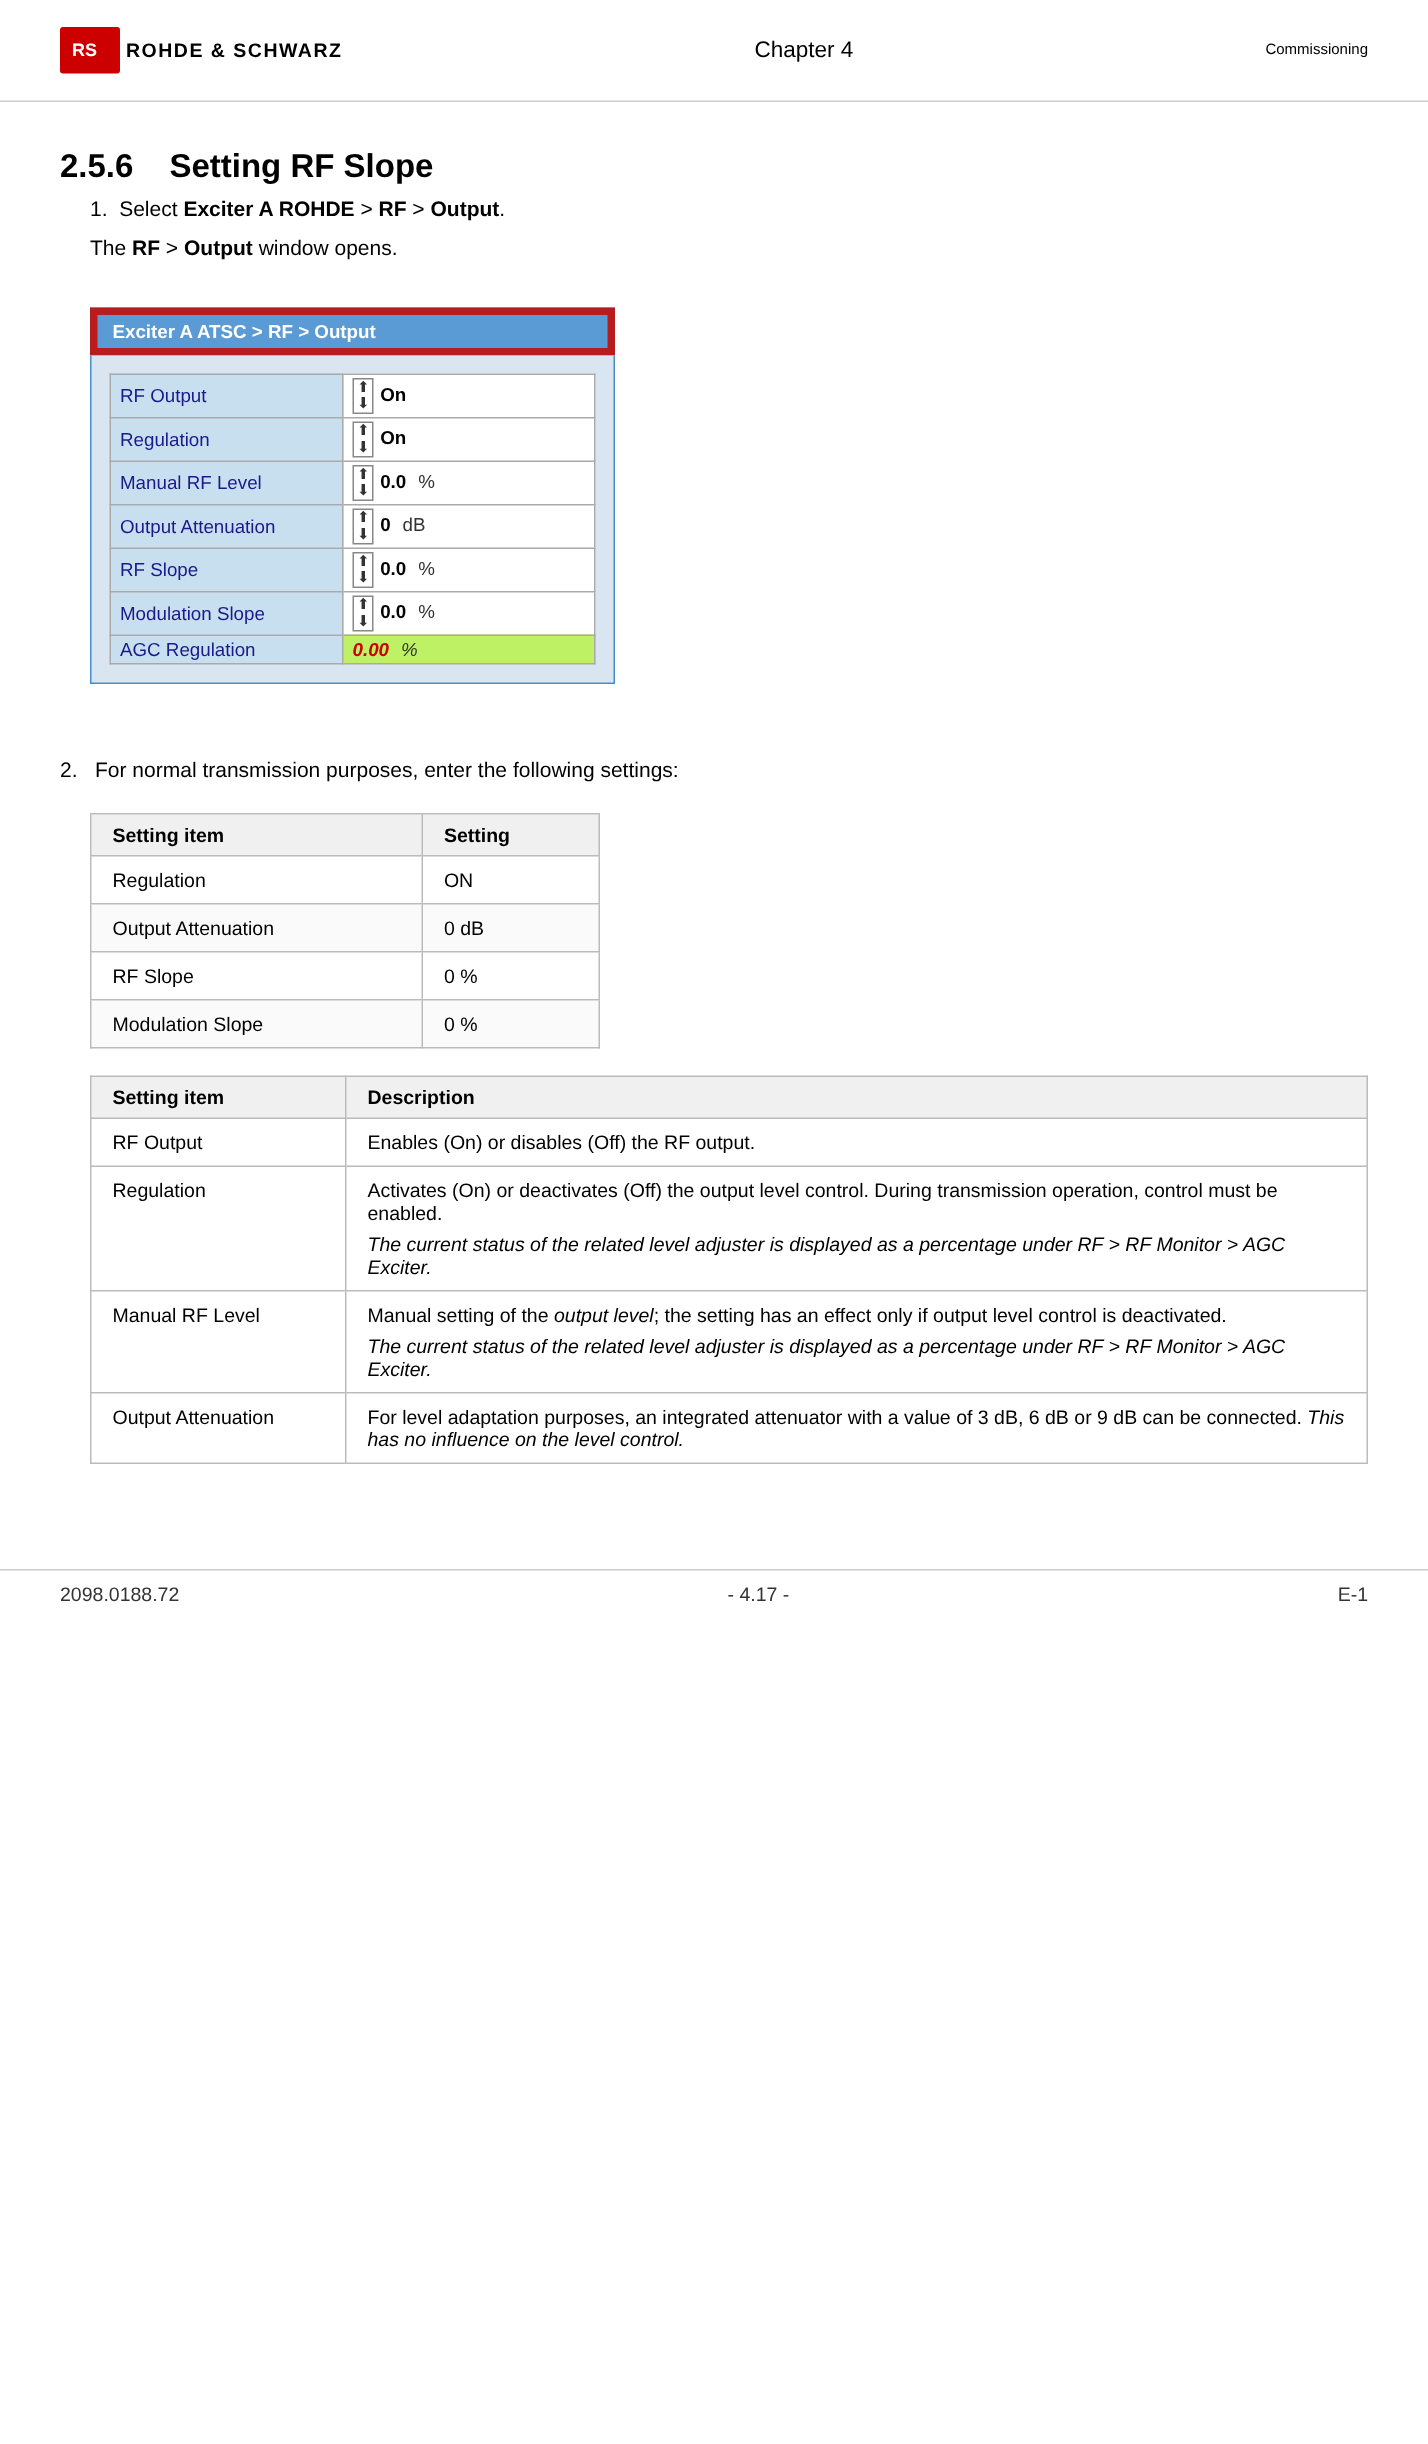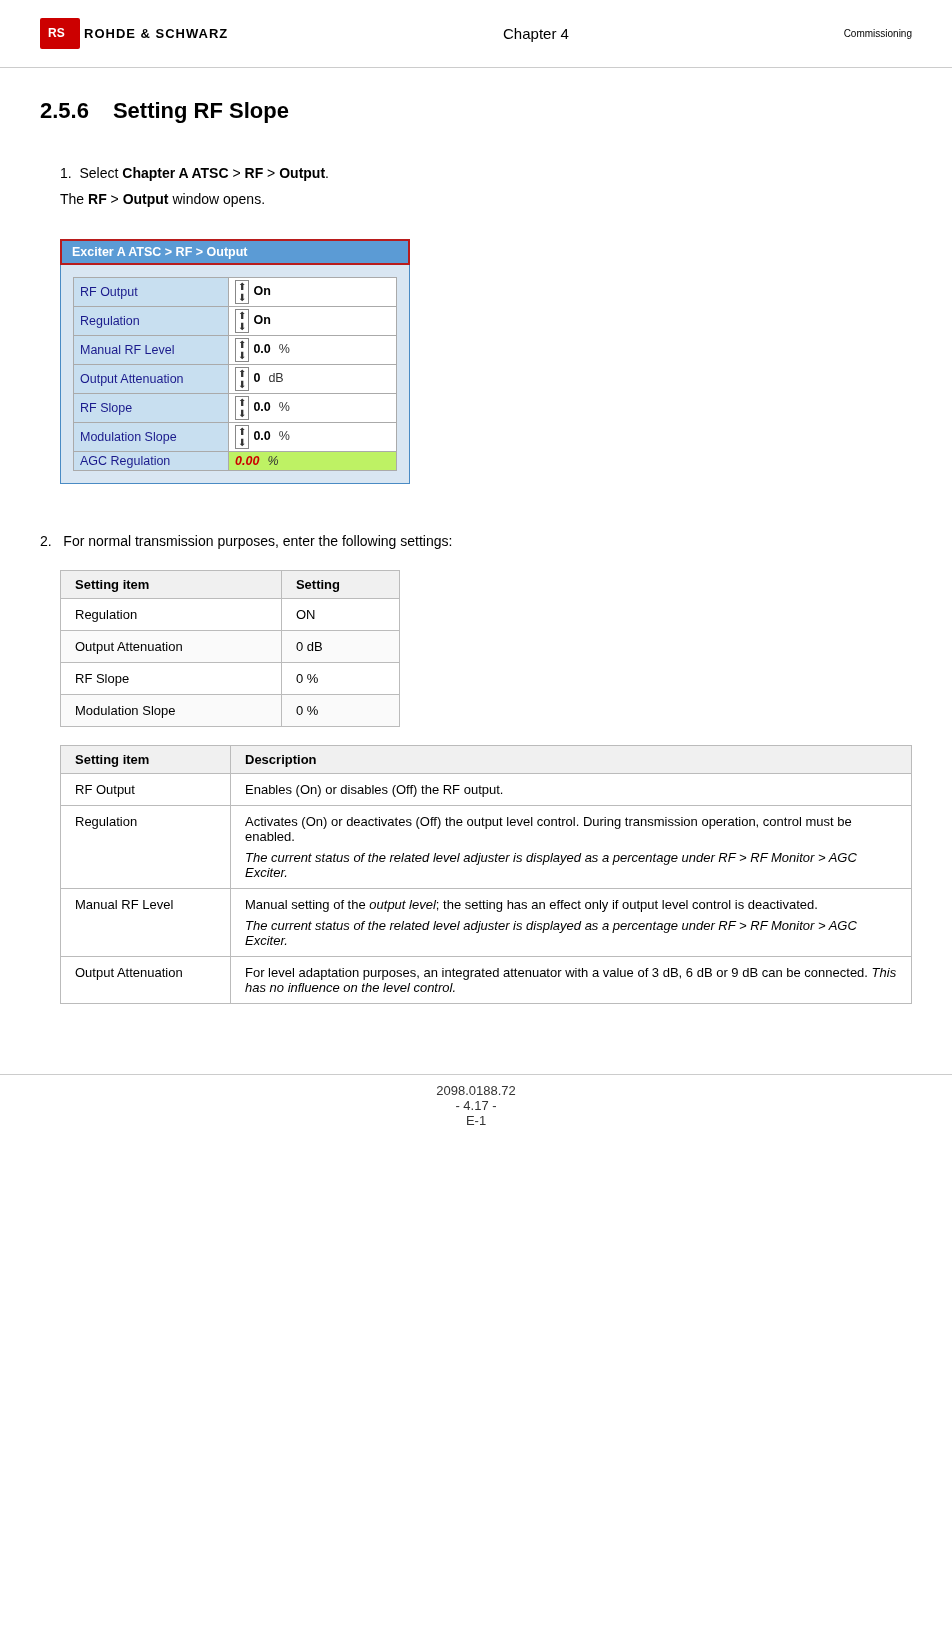--- a/index.html
+++ b/index.html
@@ -52,21 +52,21 @@
     
     .page-content {
       padding: 30px 40px 40px 40px;
     }
 
     
     .section-heading {
       display: flex;
       align-items: baseline;
       gap: 24px;
-      margin-bottom: 38px;
+      margin-bottom: 4px;
     }
     .section-number {
       font-size: 22px;
       font-weight: bold;
       white-space: nowrap;
     }
     .section-title {
       font-size: 22px;
       font-weight: bold;
     }
@@ -94,21 +94,21 @@
     .ui-window {
       margin: 18px 0 18px 20px;
       display: inline-block;
     }
     .ui-window-title {
       background: #5b9bd5;
       color: white;
       font-size: 12.5px;
       font-weight: bold;
       padding: 4px 10px;
-      border: 2px solid #b91c1c;
+      border: 5px solid #b91c1c;
     }
     .ui-window-body {
       background: #d9e6f2;
       border: 1px solid #4a8bc4;
       border-top: none;
       padding: 12px;
       width: 350px;
     }
     .ui-table {
       width: 100%;
@@ -205,21 +205,20 @@
     
     .page-footer {
       display: flex;
       justify-content: space-between;
       align-items: center;
       padding: 8px 40px;
       border-top: 1px solid #ccc;
       margin-top: 30px;
       font-size: 13px;
       color: #333;
-      flex-direction: column;
     }
   </style>
 </head>
 <body>
 
 <div class="page-header">
   <div class="logo-area">
     <div class="logo-box">
       
       <svg width="28" height="22" viewBox="0 0 28 22">
@@ -237,21 +236,21 @@
 
   
   <div class="section-heading">
     <span class="section-number">2.5.6</span>
     <span class="section-title">Setting RF Slope</span>
   </div>
 
   
   <div class="step">
     <div class="step-text">
-      1.&nbsp; Select <b>Chapter A ATSC</b> &gt; <b>RF</b> &gt; <b>Output</b>.
+      1.&nbsp; Select <b>Exciter A ROHDE</b> &gt; <b>RF</b> &gt; <b>Output</b>.
     </div>
     <div class="subtext">
       The <b>RF</b> &gt; <b>Output</b> window opens.
     </div>
   </div>
 
   
   <div class="ui-window">
     <div class="ui-window-title">Exciter A ATSC  &gt; RF &gt; Output</div>
     <div class="ui-window-body">

